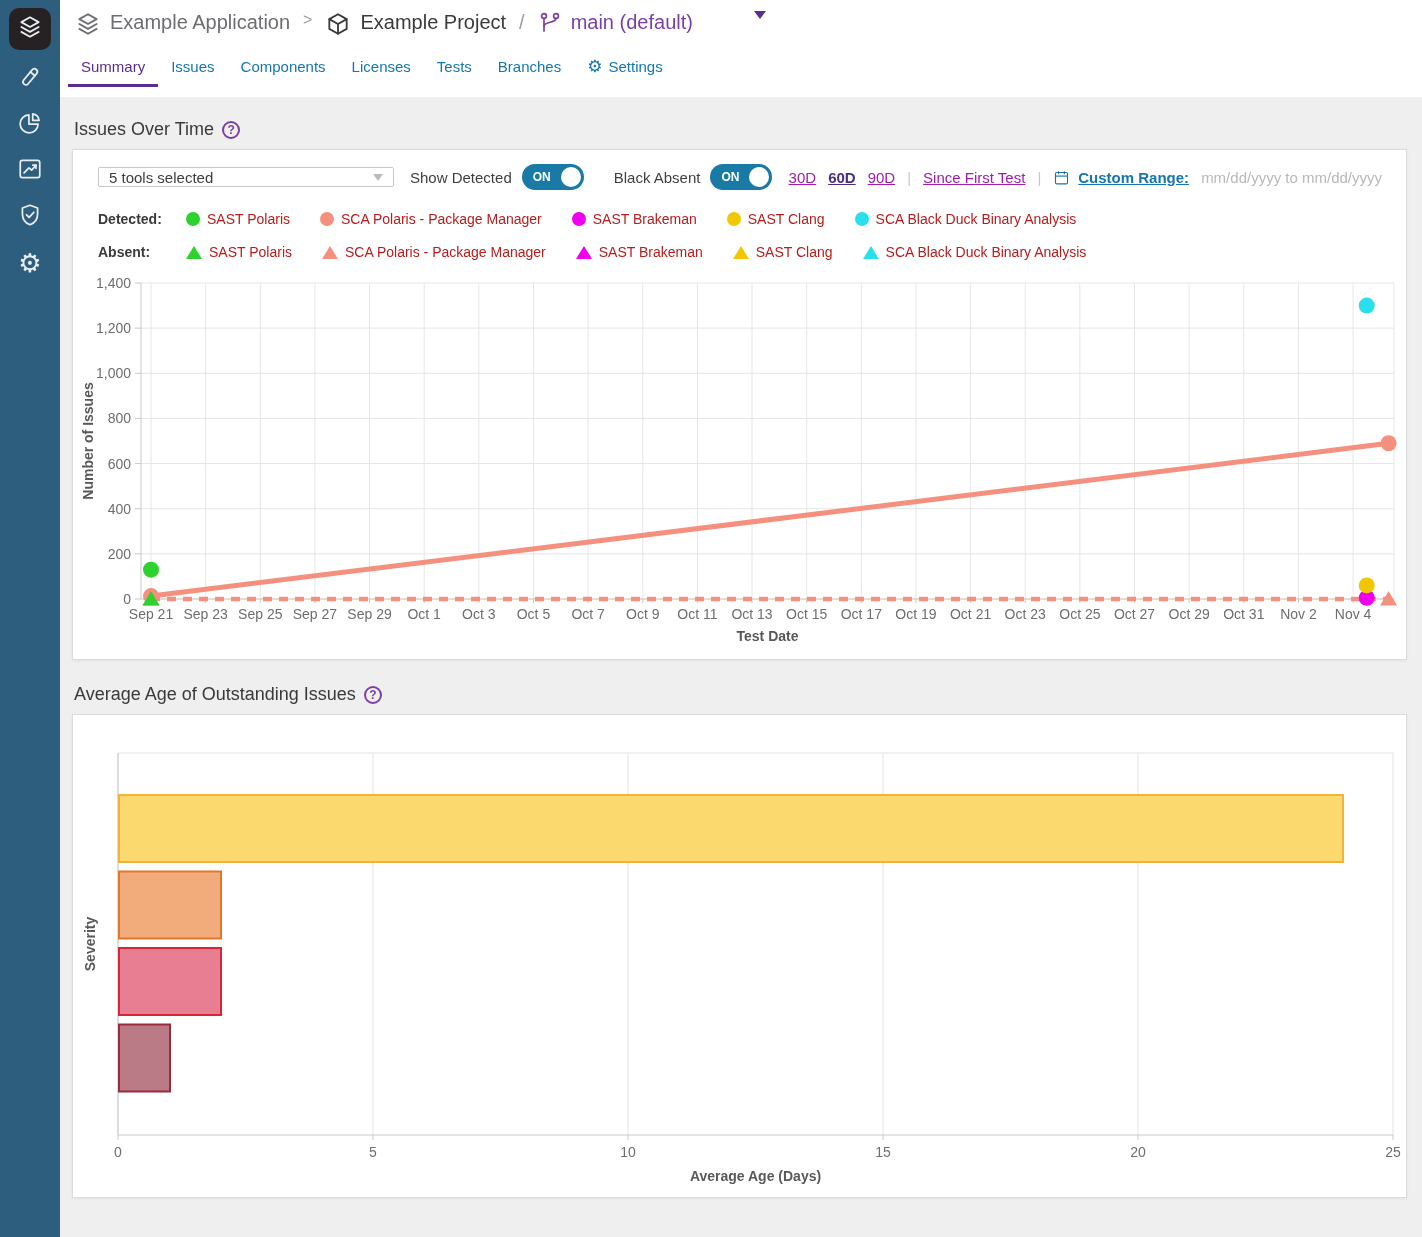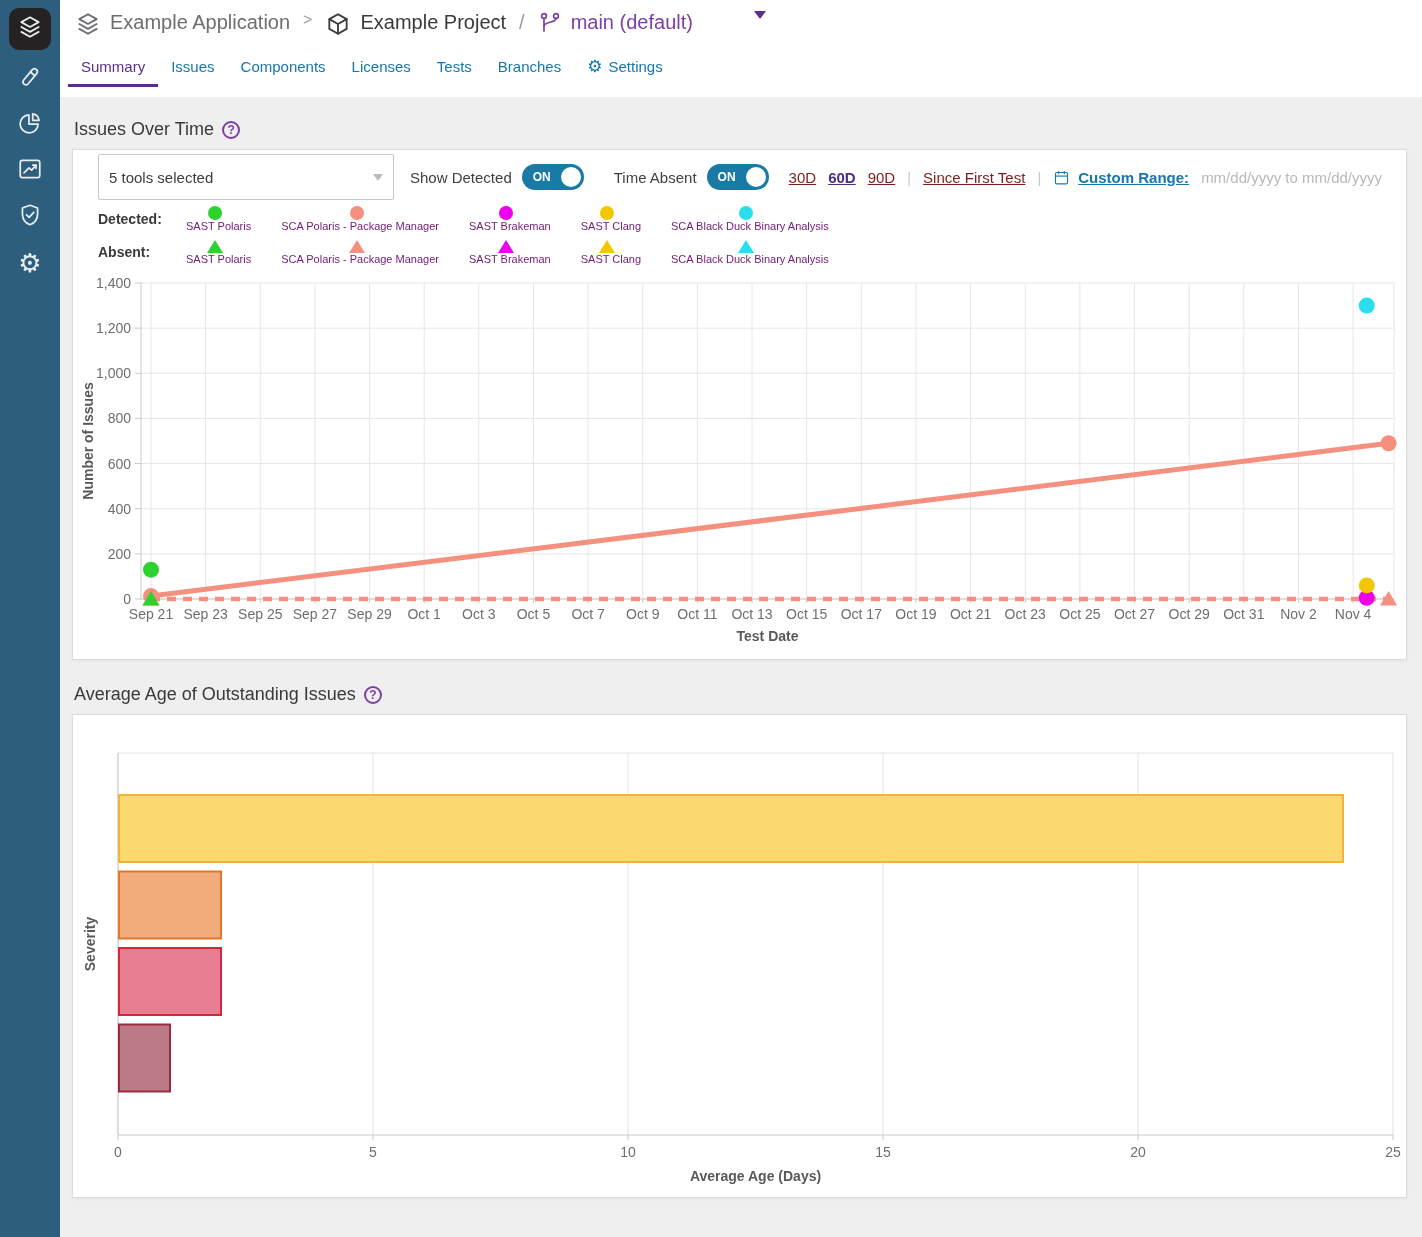--- a/index.html
+++ b/index.html
@@ -37,41 +37,41 @@
   .section-title-row { display:flex; align-items:center; margin:13px 0 9px 14px; }
   .section-title-row.second { margin-top:24px; }
   .section-title { font-size:18px; color:#3a3a3a; }
   .help-badge { width:18px; height:18px; border:2px solid #7c3fa5; border-radius:50%; color:#7c3fa5; font-size:12px; font-weight:bold; display:flex; align-items:center; justify-content:center; margin-left:8px; cursor:pointer; }
   .card { background:#ffffff; border:1px solid #dcdcdc; box-shadow:0 1px 3px rgba(0,0,0,0.06); margin-left:12px; width:1335px; }
   .card1 { padding:10px 0 2px 0; }
   .card2 { padding:10px 0 4px 0; }
 
   
   .toolbar { display:flex; align-items:center; height:34px; margin:0 24px 12px 25px; }
-  .select-box { width:296px; height:46px; border:1px solid #c8c8c8; border-radius:2px; display:flex; align-items:center; padding:0 10px; font-size:15px; color:#3d3d3d; cursor:pointer; }
+  .select-box { width:296px; height:20px; border:1px solid #c8c8c8; border-radius:2px; display:flex; align-items:center; padding:0 10px; font-size:15px; color:#3d3d3d; cursor:pointer; }
   .select-box .sel-caret { margin-left:auto; width:0; height:0; border-left:5px solid transparent; border-right:5px solid transparent; border-top:7px solid #b9bcbe; }
   .toggle-label { font-size:15px; color:#3f3f3f; margin:0 10px 0 16px; }
   .toggle { width:62px; height:26px; border-radius:13px; background:#187aa5; display:flex; align-items:center; cursor:pointer; position:relative; }
   .toggle .on-text { color:#fff; font-size:12px; font-weight:bold; margin-left:11px; }
   .toggle .knob { position:absolute; right:3px; width:20px; height:20px; border-radius:50%; background:#fff; }
   .ranges { margin-left:auto; display:flex; align-items:center; gap:12px; font-size:15px; }
-  .rlink { color:#7f1d1d; text-decoration:underline; cursor:pointer; }
+  .rlink { color:#a21caf; text-decoration:underline; cursor:pointer; }
   .rlink.active-range { color:#4b2e83; font-weight:bold; }
   .rsep { color:#c9c9c9; }
   .cal-ico { display:flex; align-items:center; }
   .cal-ico svg { stroke:#1577ad; fill:none; stroke-width:1.6; }
   .custom-link { color:#1577ad; text-decoration:underline; font-weight:600; cursor:pointer; margin-left:-4px; }
   .placeholder { color:#b6b9bb; }
 
   
   .legend-block { margin:0 0 4px 25px; }
   .legend-row { display:flex; align-items:center; height:26px; margin-bottom:7px; }
   .legend-head { width:88px; font-size:14px; font-weight:bold; color:#3a3a3a; }
   .legend-items { display:flex; align-items:center; }
-  .legend-item { display:flex; align-items:center; margin-right:30px; font-size:11px; color:#701a75;flex-direction:column; }
+  .legend-item { display:flex; align-items:center; margin-right:30px; font-size:14px; color:#b91c1c; }
   .tool-dot { width:14px; height:14px; border-radius:50%; margin-right:7px; }
   .tool-tri { width:0; height:0; border-left:8px solid transparent; border-right:8px solid transparent; border-bottom:13px solid #000; margin-right:7px; }
 
   
   .sev-legend { display:flex; align-items:center; margin:0 0 0 16px; height:28px; }
   .sev-item { display:flex; align-items:center; margin-right:28px; font-size:15px; color:#6d6e71; }
   .sev-swatch { width:55px; height:20px; border:2px solid #000; margin-right:9px; }
 
   svg.chart { display:block; }
 </style>
@@ -196,21 +196,21 @@
     <div class="toolbar">
       <div class="select-box">
         <span>5 tools selected</span>
         <span class="sel-caret"></span>
       </div>
       <span class="toggle-label">Show Detected</span>
       <div class="toggle">
         <span class="on-text">ON</span>
         <span class="knob"></span>
       </div>
-      <span class="toggle-label" style="margin-left:30px">Time Absent</span>
+      <span class="toggle-label" style="margin-left:30px">Black Absent</span>
       <div class="toggle">
         <span class="on-text">ON</span>
         <span class="knob"></span>
       </div>
       <div class="ranges">
         <span class="rlink">30D</span>
         <span class="rlink active-range">60D</span>
         <span class="rlink">90D</span>
         <span class="rsep">|</span>
         <span class="rlink">Since First Test</span>

